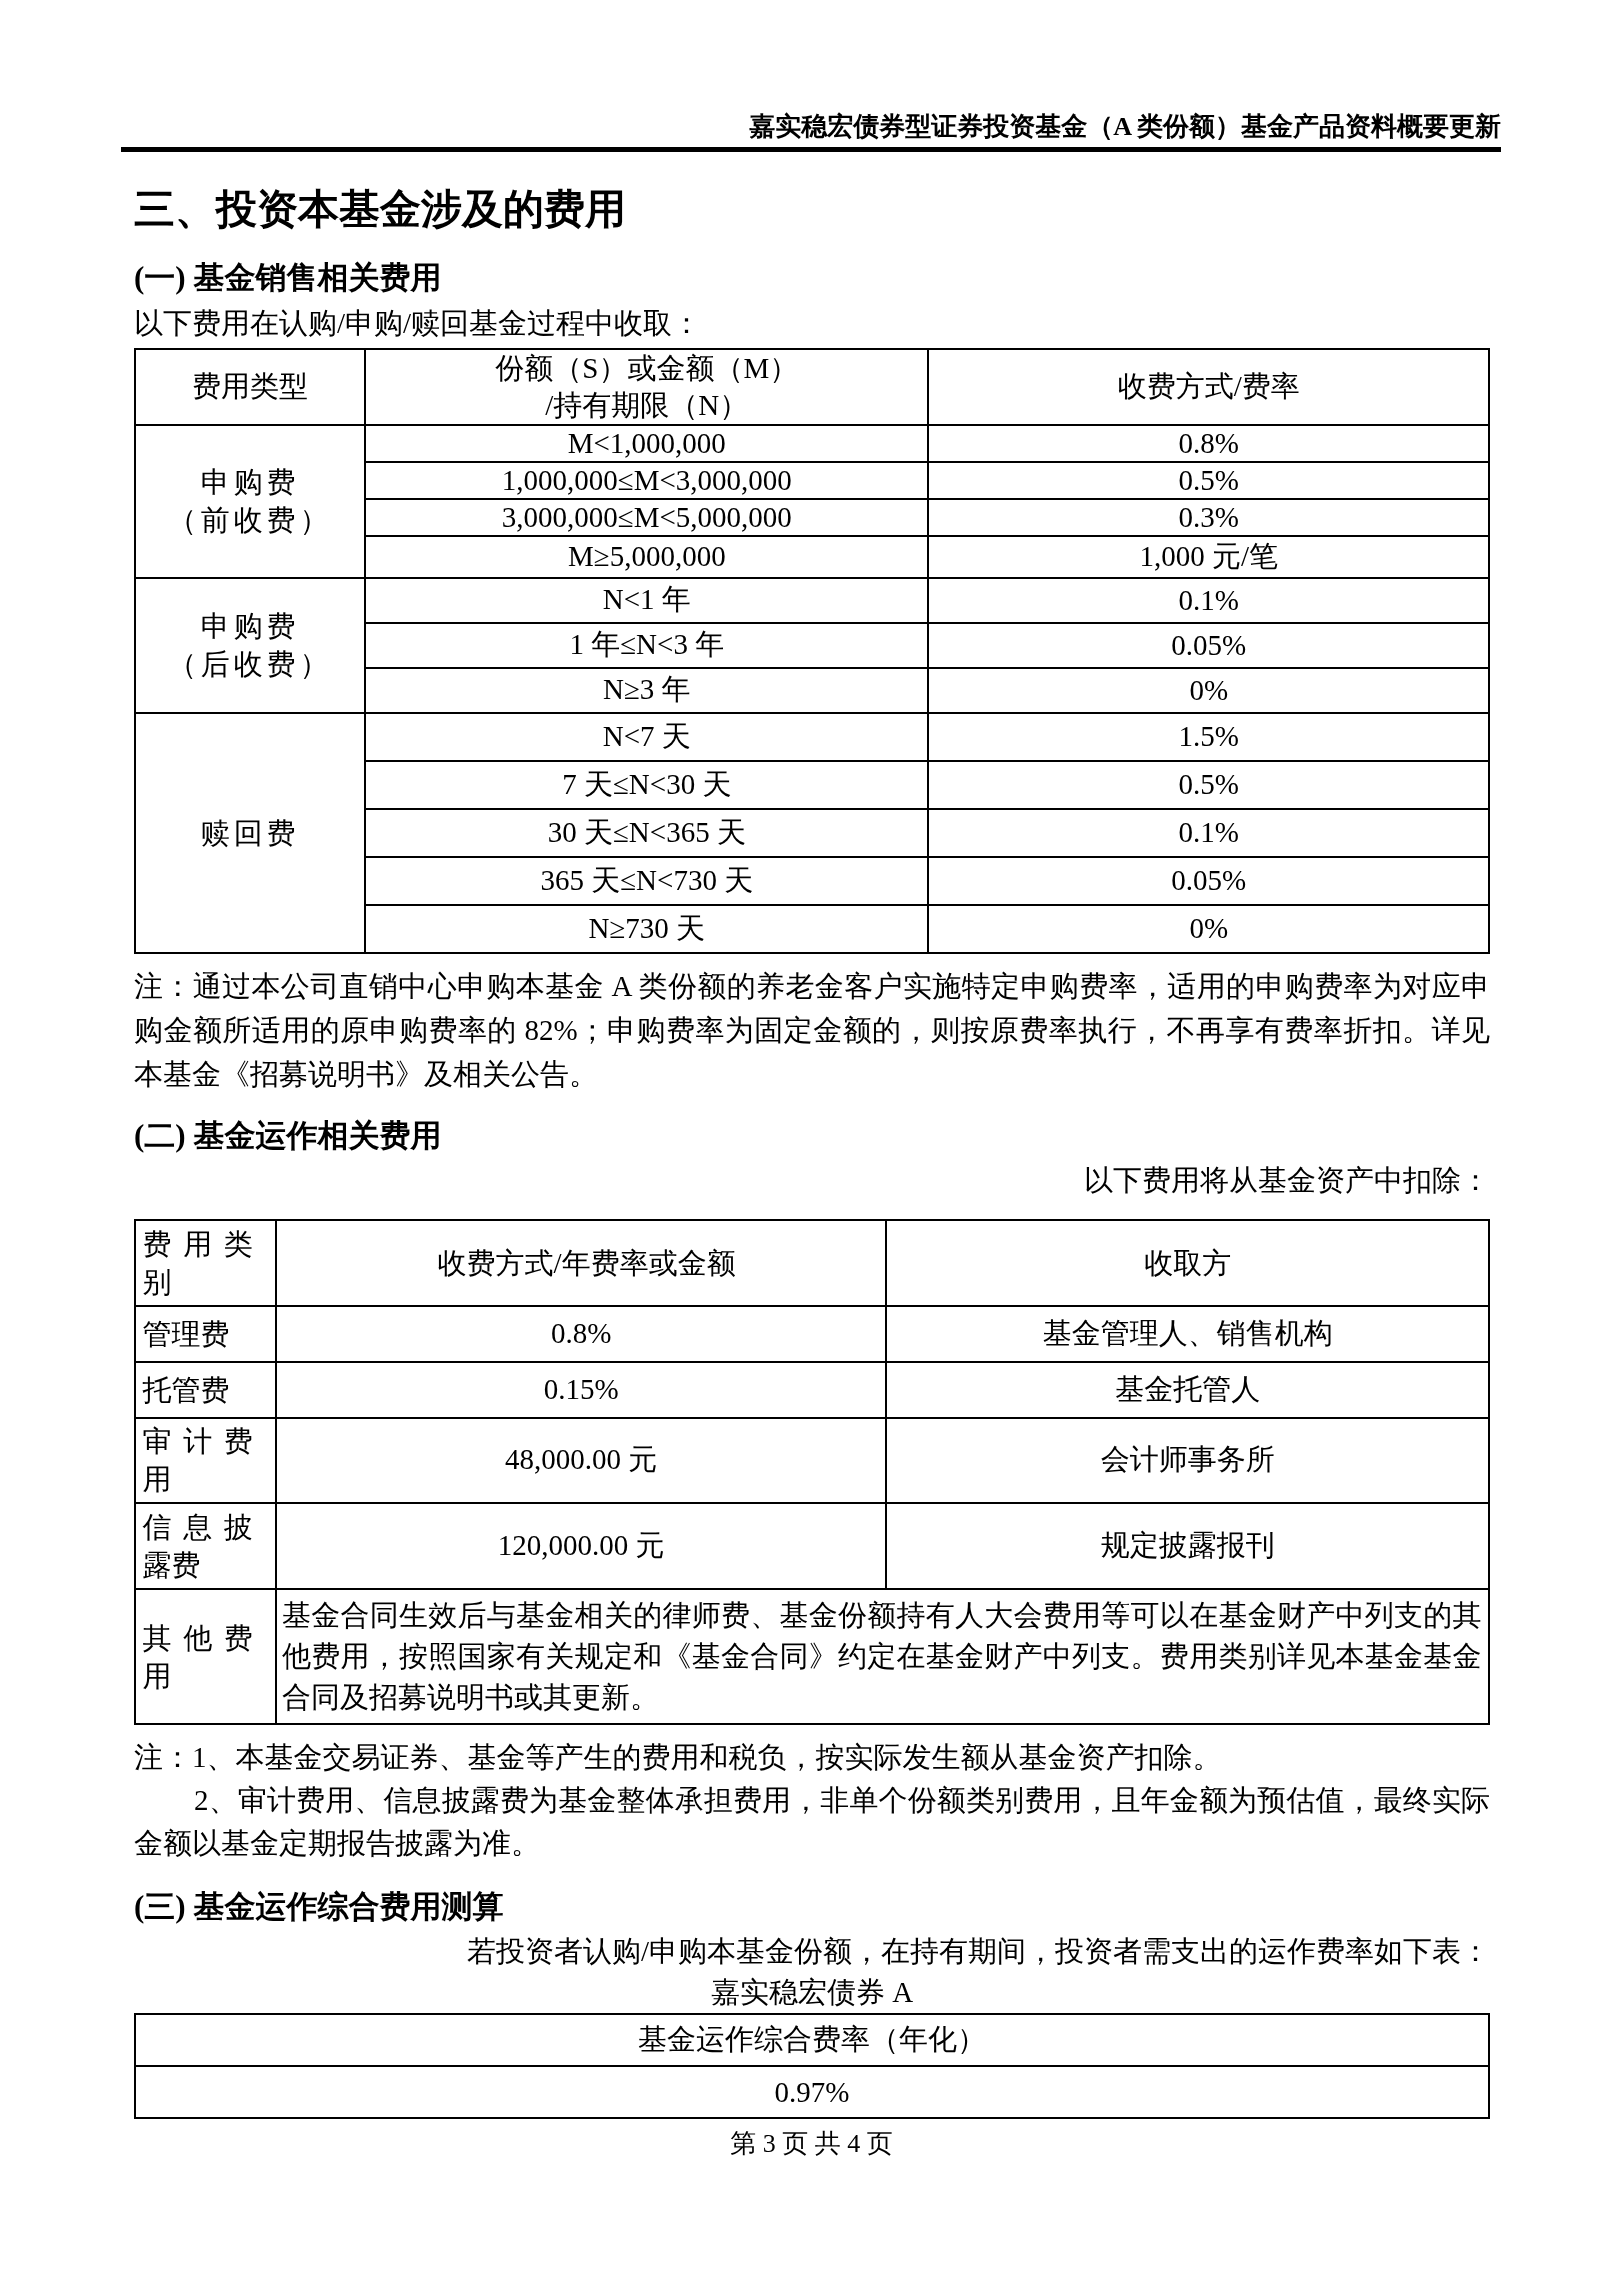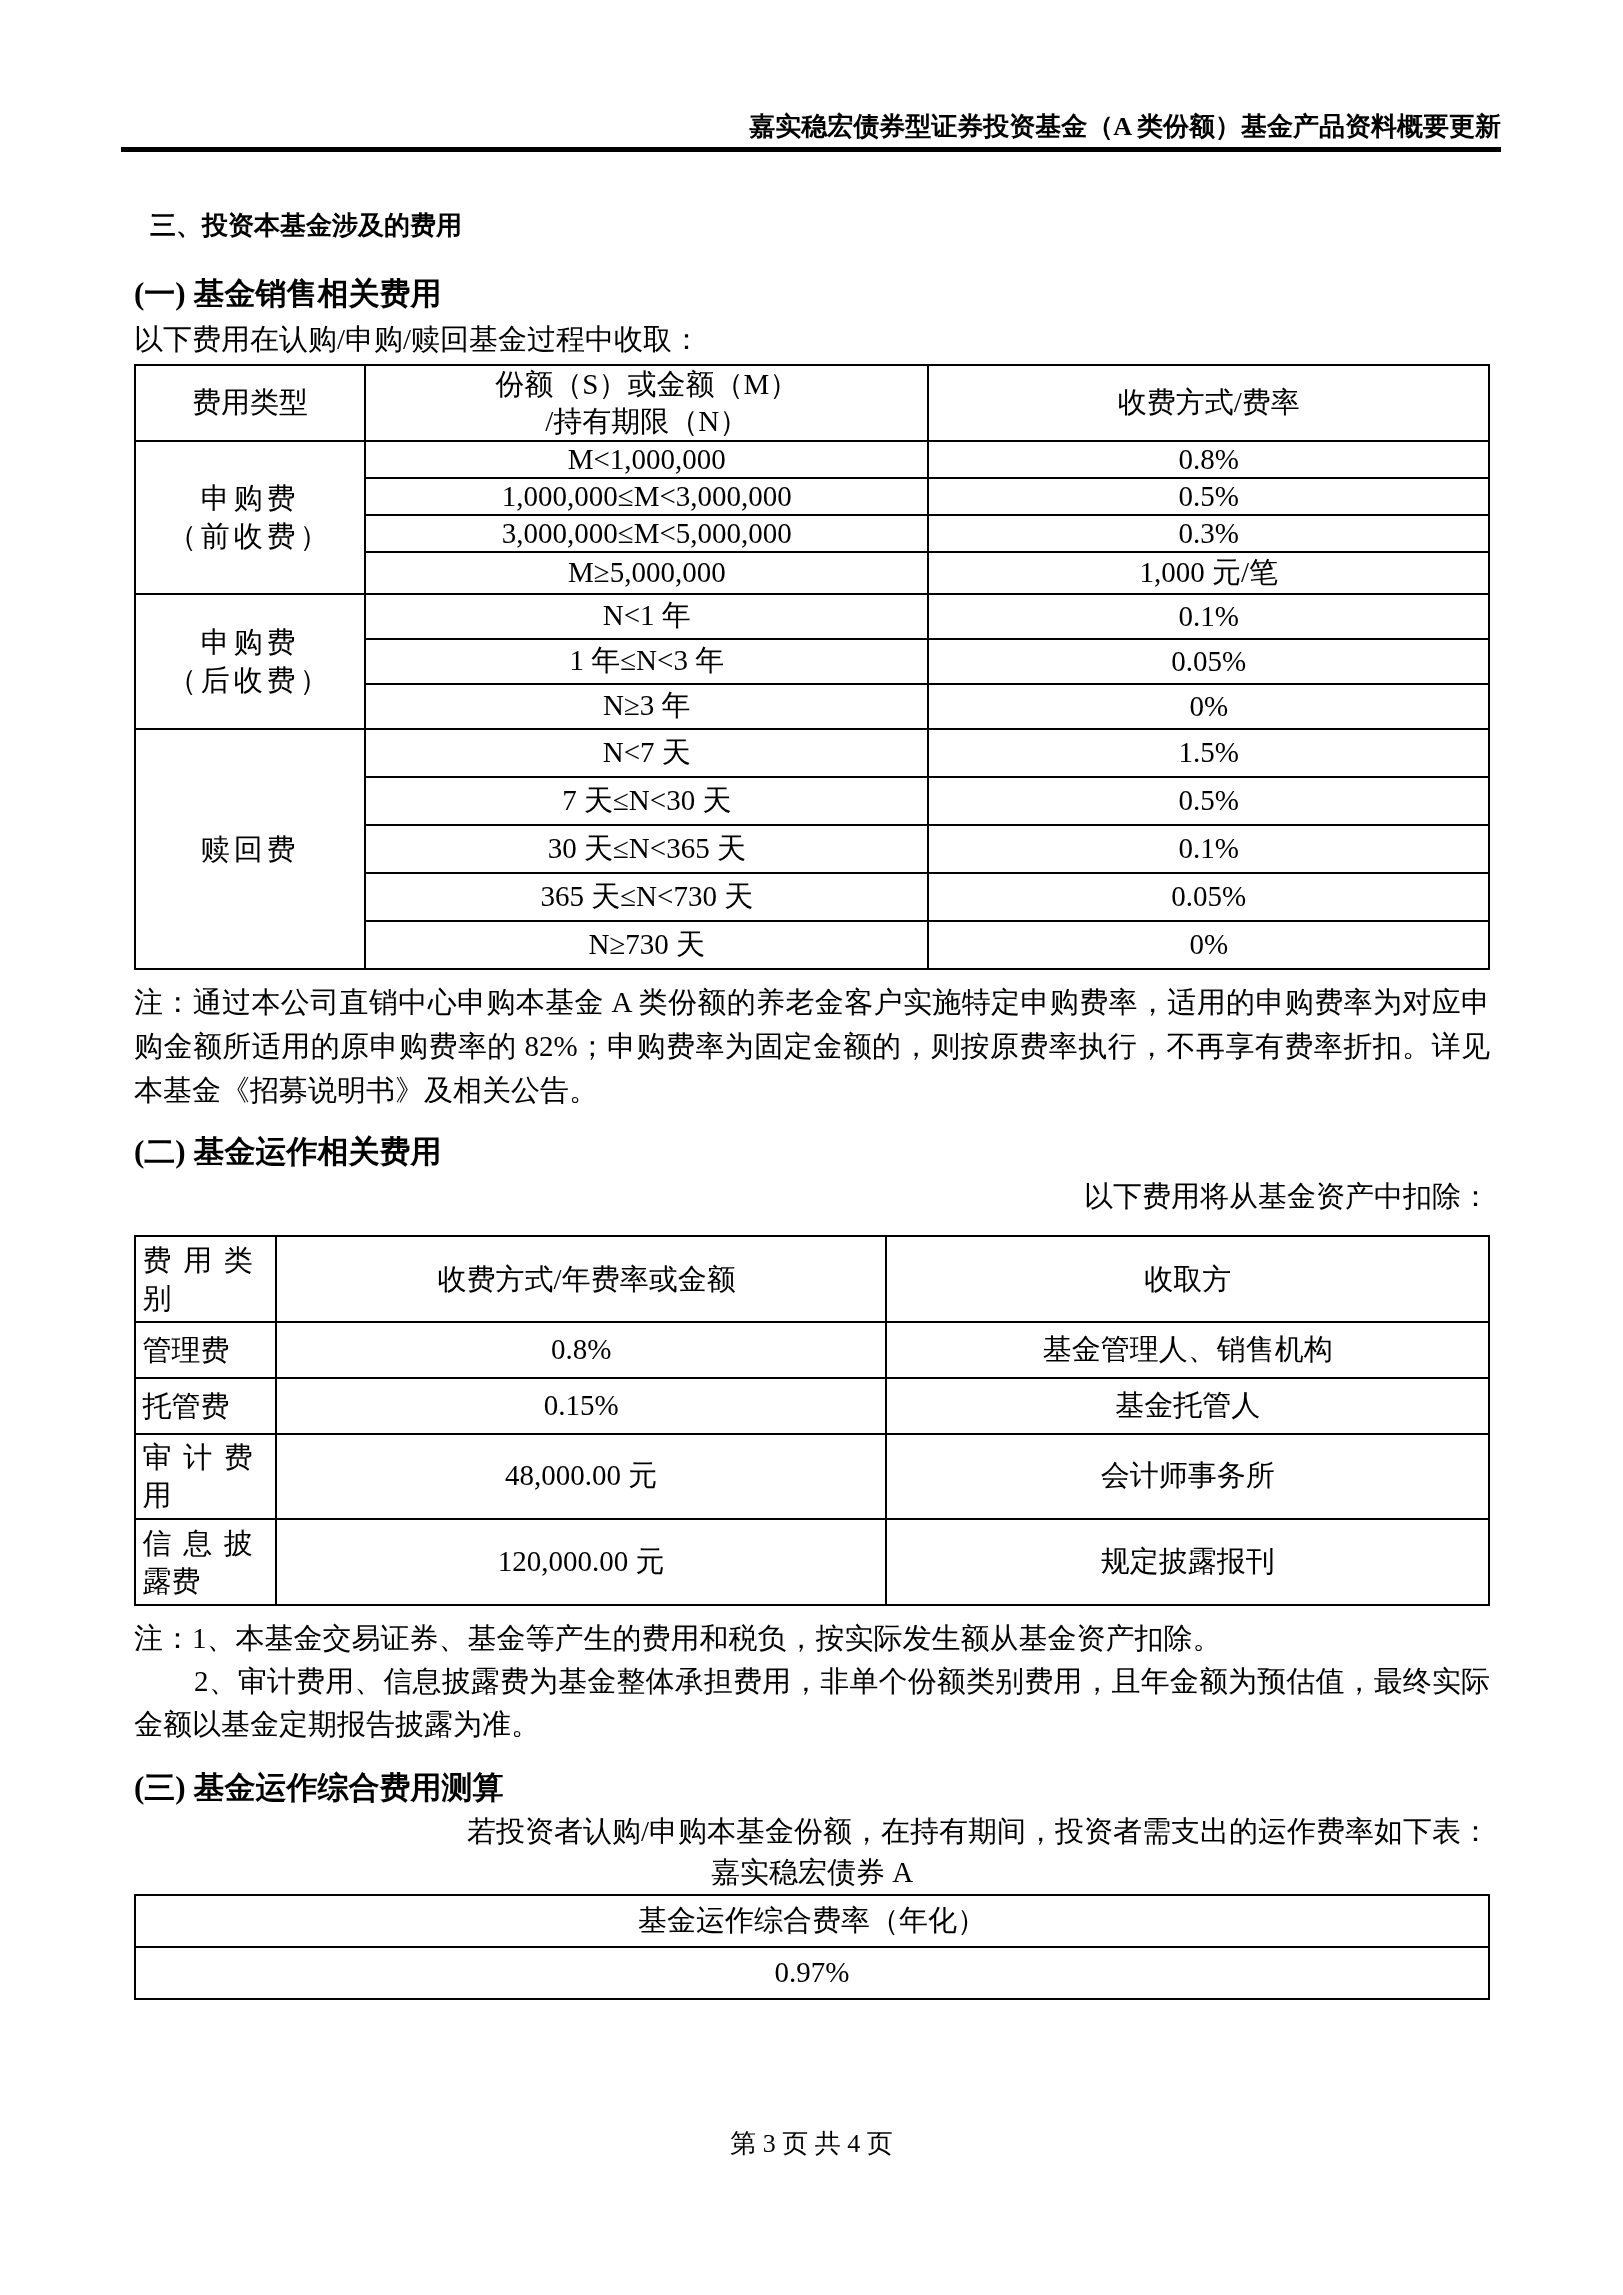--- a/index.html
+++ b/index.html
@@ -33,22 +33,22 @@
     background: #000000;
   }
   .content {
     position: absolute;
     top: 0;
     left: 134px;
     right: 133px;
     padding-top: 190px;
   }
   h1.sec {
-    margin: 16px;
-    font-size: 26px;
+    margin: 0;
+    font-size: 41px;
     font-weight: 700;
     line-height: 39px;
   }
   h2.sub {
     margin: 29px 0 0 0;
     font-size: 31px;
     font-weight: 700;
     line-height: 39px;
   }
   h2.sub.b { margin-top: 20px; }
@@ -259,20 +259,24 @@
         <tr class="r-m">
           <td class="cat">审计费用</td>
           <td class="mid">48,000.00 元</td>
           <td class="col">会计师事务所</td>
         </tr>
         <tr class="r-m">
           <td class="cat">信息披露费</td>
           <td class="mid">120,000.00 元</td>
           <td class="col">规定披露报刊</td>
         </tr>
+        <tr>
+          <td class="cat">其他费用</td>
+          <td class="desc" colspan="2">基金合同生效后与基金相关的律师费、基金份额持有人大会费用等可以在基金财产中列支的其他费用，按照国家有关规定和《基金合同》约定在基金财产中列支。费用类别详见本基金基金合同及招募说明书或其更新。</td>
+        </tr>
       </tbody>
     </table>
 
     <p class="note2" style="margin-top:10.5px;">注：1、本基金交易证券、基金等产生的费用和税负，按实际发生额从基金资产扣除。</p>
     <p class="note2 indent2">2、审计费用、信息披露费为基金整体承担费用，非单个份额类别费用，且年金额为预估值，最终实际金额以基金定期报告披露为准。</p>
 
     <h2 class="sub c">(三) 基金运作综合费用测算</h2>
     <p class="intro tight indent2">若投资者认购/申购本基金份额，在持有期间，投资者需支出的运作费率如下表：</p>
     <p class="fund-label">嘉实稳宏债券 A</p>
 

